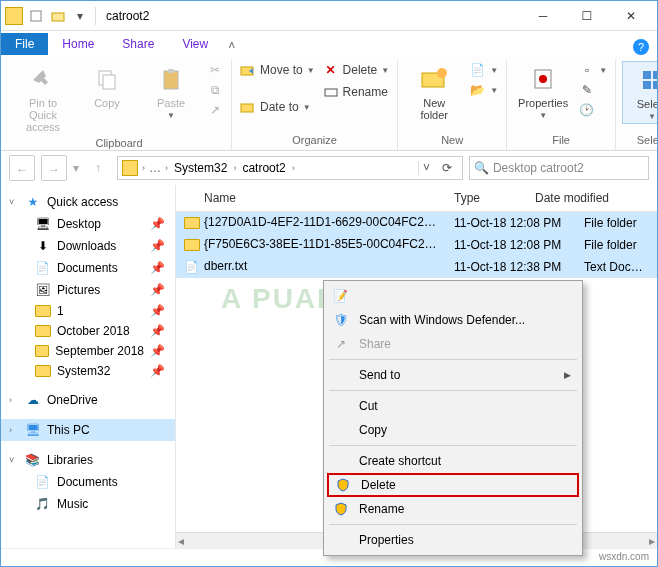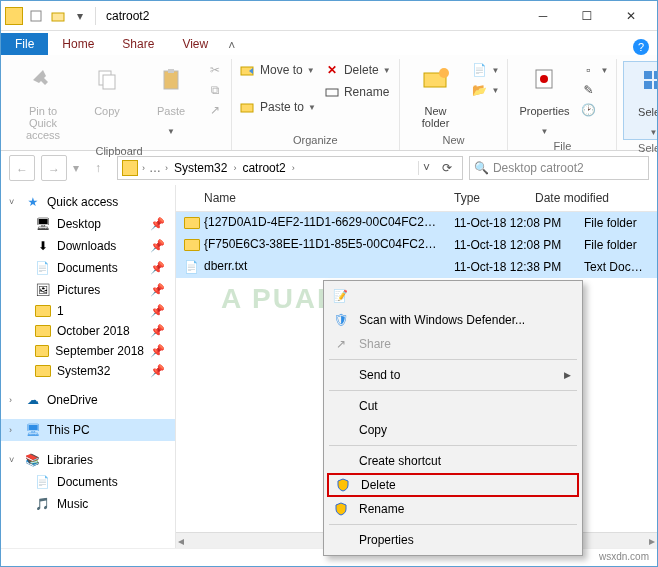--- a/index.html
+++ b/index.html
@@ -10,31 +10,31 @@
 .titlebar .sys-icon { width: 18px; height: 18px; background: #ffd966; border: 1px solid #cca300; margin-right: 2px; }
 .titlebar .qat-btn { width: 22px; height: 22px; display: flex; align-items: center; justify-content: center; color: #555; cursor: default; }
 .titlebar .sep { width: 1px; height: 18px; background: #ddd; margin: 0 4px; }
 .titlebar .title { margin-left: 6px; color: #000; }
 .titlebar .win-controls { margin-left: auto; display: flex; }
 .titlebar .win-btn { width: 44px; height: 28px; display: flex; align-items: center; justify-content: center; color: #333; }
 
 
 .tabs { height: 24px; display: flex; align-items: flex-end; padding-left: 0; background: #fff; }
 .tabs .file { background: #1979ca; color: #fff; padding: 4px 14px; font-size: 12px; }
-.tabs .tab { padding: 4px 14px; color: #7f1d1d; }
+.tabs .tab { padding: 4px 14px; color: #6d28d9; }
 .tabs .help { margin-left: auto; width: 16px; height: 16px; border-radius: 50%; background: #1e90ff; color: #fff; text-align: center; line-height: 16px; margin-right: 8px; font-size: 11px; }
 .tabs .collapse { margin-right: 6px; color: #666; padding: 2px 6px; }
 
 
 .ribbon { height: 96px; border-bottom: 1px solid #d8d8d8; background: #fdfdfd; display: flex; padding: 4px 6px 0 6px; }
 .group { display: flex; flex-direction: column; align-items: center; border-right: 1px solid #e6e6e6; padding: 0 6px; }
 .group:last-child { border-right: none; }
 .group-body { flex: 1; display: flex; align-items: flex-start; gap: 4px; padding-top: 2px; }
 .group-label { font-size: 11px; color: #666; padding: 2px 0 4px; }
-.big-btn { display: flex; flex-direction: column; align-items: center; width: 60px; gap: 10px; color: #444; padding: 2px; }
+.big-btn { display: flex; flex-direction: column; align-items: center; width: 60px; gap: 2px; color: #444; padding: 2px; }
 .big-btn.disabled { color: #b0b0b0; }
 .big-btn .ico { width: 32px; height: 32px; display: flex; align-items: center; justify-content: center; }
 .big-btn .lbl { font-size: 11px; text-align: center; line-height: 1.1; }
 .mini-col { display: flex; flex-direction: column; gap: 2px; }
 .mini-btn { display: flex; align-items: center; gap: 4px; font-size: 11px; color: #444; padding: 1px 2px; white-space: nowrap; }
 .mini-btn.disabled { color: #b0b0b0; }
 .mini-ico { width: 16px; height: 16px; display: inline-flex; align-items: center; justify-content: center; }
 .drop { font-size: 8px; color: #666; }
 
 
@@ -184,21 +184,21 @@
             </span>
           <span>Move to</span>
             <span class="drop">▼</span>
         </div>
         <div class="mini-btn">
           <span class="mini-ico">
               <svg width="16" height="14">
                 <rect x="1" y="4" width="12" height="8" fill="#ffd966" stroke="#cca300"></rect>
               </svg>
             </span>
-          <span>Paste to</span>
+          <span>Date to</span>
             <span class="drop">▼</span>
         </div>
       </div>
       <div class="mini-col" style="gap:4px;">
         <div class="mini-btn">
           <span class="mini-ico" style="color:#d40000;font-weight:bold">✕</span>
           <span>Delete</span>
             <span class="drop">▼</span>
         </div>
         <div class="mini-btn">

